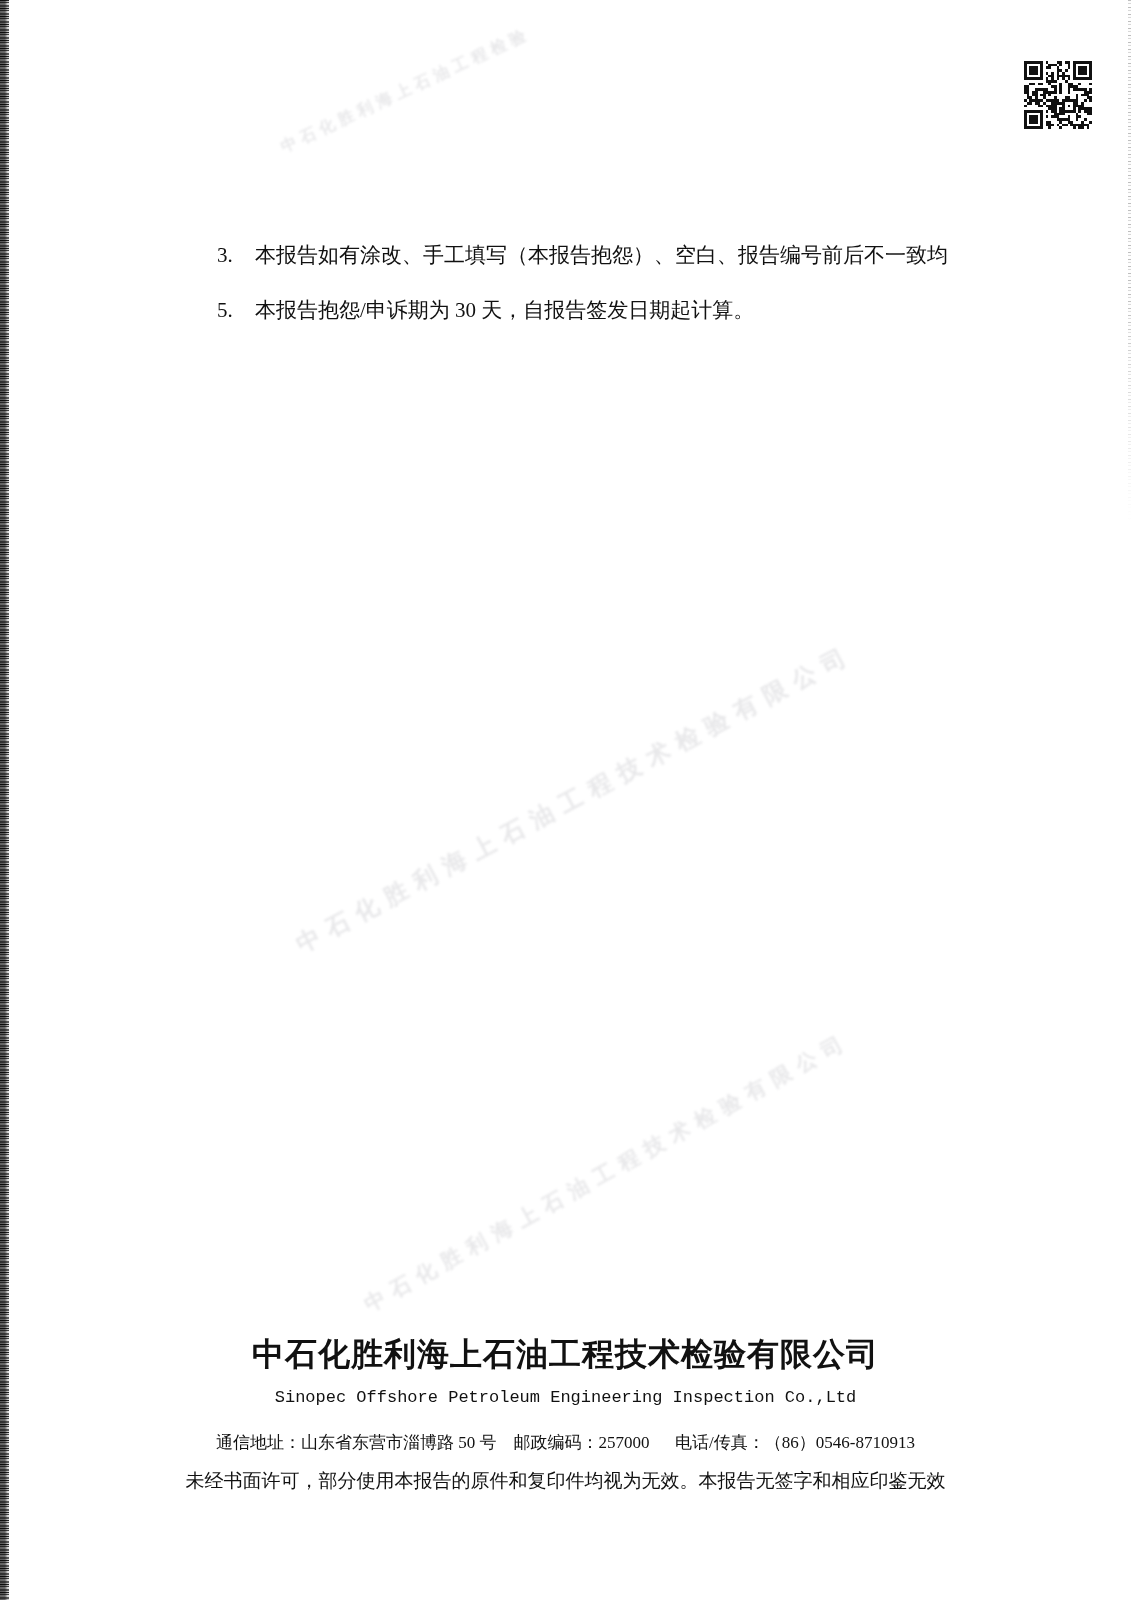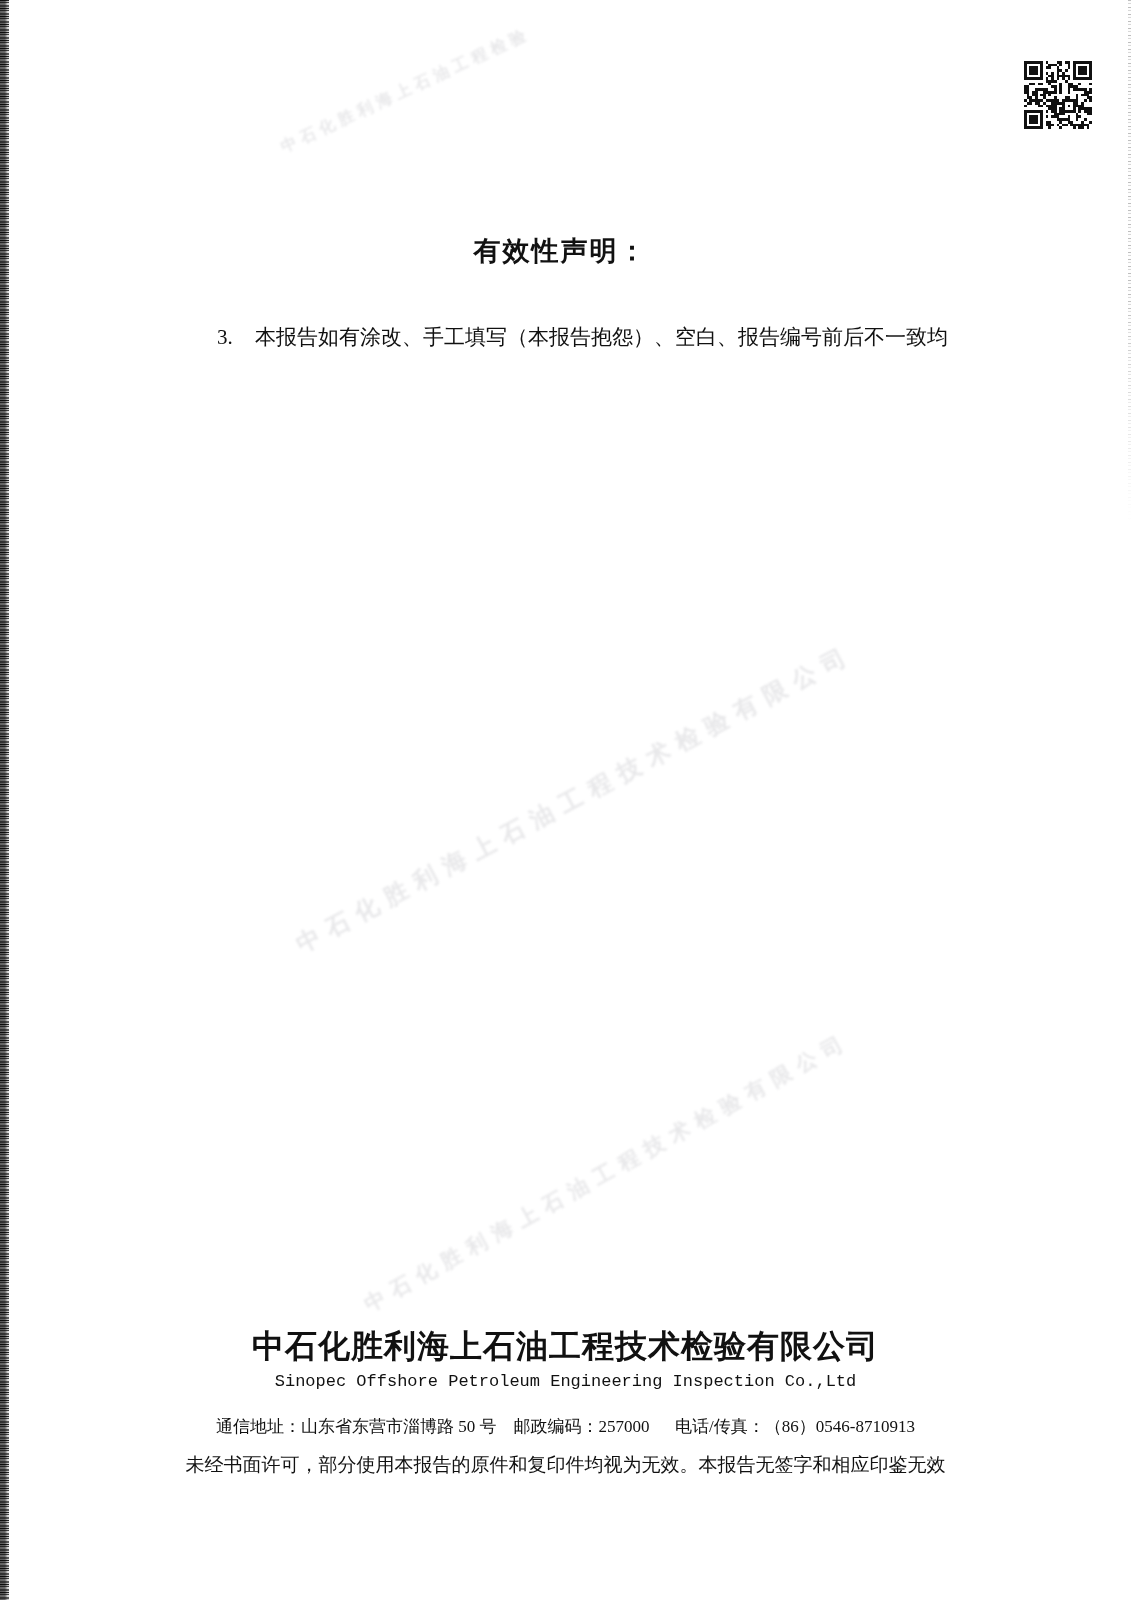--- a/index.html
+++ b/index.html
@@ -48,21 +48,21 @@
     text-align:center;font-weight:bold;letter-spacing:2px;
   }
   .content p{
     font-size:21px;line-height:43px;margin:0 0 12px 0;
     text-indent:44px;white-space:nowrap;
   }
   .content p .num{display:inline-block;width:38px;text-indent:0;}
   .content p .cont{display:block;text-indent:0;}
   
   .footer{position:absolute;left:0;top:1322px;width:1131px;text-align:center;}
-  .company-cn{font-size:32px;line-height:40px;font-weight:bold;letter-spacing:1px;margin:4px;}
+  .company-cn{font-size:32px;line-height:40px;font-weight:bold;letter-spacing:1px;margin:12px;}
   .company-en{
     font-family:"Liberation Mono","DejaVu Sans Mono",monospace;
     font-size:17px;line-height:24px;margin:0;letter-spacing:0;
   }
   .contact{font-size:17px;line-height:22px;margin:22px 0 16px 0;white-space:pre;}
   .validity-note{font-size:19px;line-height:22px;margin:2px 0 0 0;}
 </style>
 </head>
 <body>
 
@@ -394,24 +394,26 @@
       <rect x="21" y="24" width="1" height="1"></rect>
       <rect x="23" y="24" width="1" height="1"></rect>
     </svg>
 </div>
 
 <div class="watermark" id="wm1">中石化胜利海上石油工程检验</div>
 <div class="watermark" id="wm2">中石化胜利海上石油工程技术检验有限公司</div>
 <div class="watermark" id="wm3">中石化胜利海上石油工程技术检验有限公司</div>
 
 <div class="content">
-  <h1>有效性声明：</h1>
 
   <p>
     <span class="num">3.</span><span>本报告如有涂改、手工填写（本报告抱怨）、空白、报告编号前后不一致均</span>
+  </p>
+  <p>
+    <span class="num">5.</span><span>本报告抱怨/申诉期为 30 天，自报告签发日期起计算。</span>
   </p>
 </div>
 
 <div class="footer">
   <p class="company-cn">中石化胜利海上石油工程技术检验有限公司</p>
   <p class="company-en">Sinopec Offshore Petroleum Engineering Inspection Co.,Ltd</p>
   <p class="contact">通信地址：山东省东营市淄博路 50 号    邮政编码：257000      电话/传真：（86）0546-8710913</p>
   <p class="validity-note">未经书面许可，部分使用本报告的原件和复印件均视为无效。本报告无签字和相应印鉴无效</p>
 </div>
 

